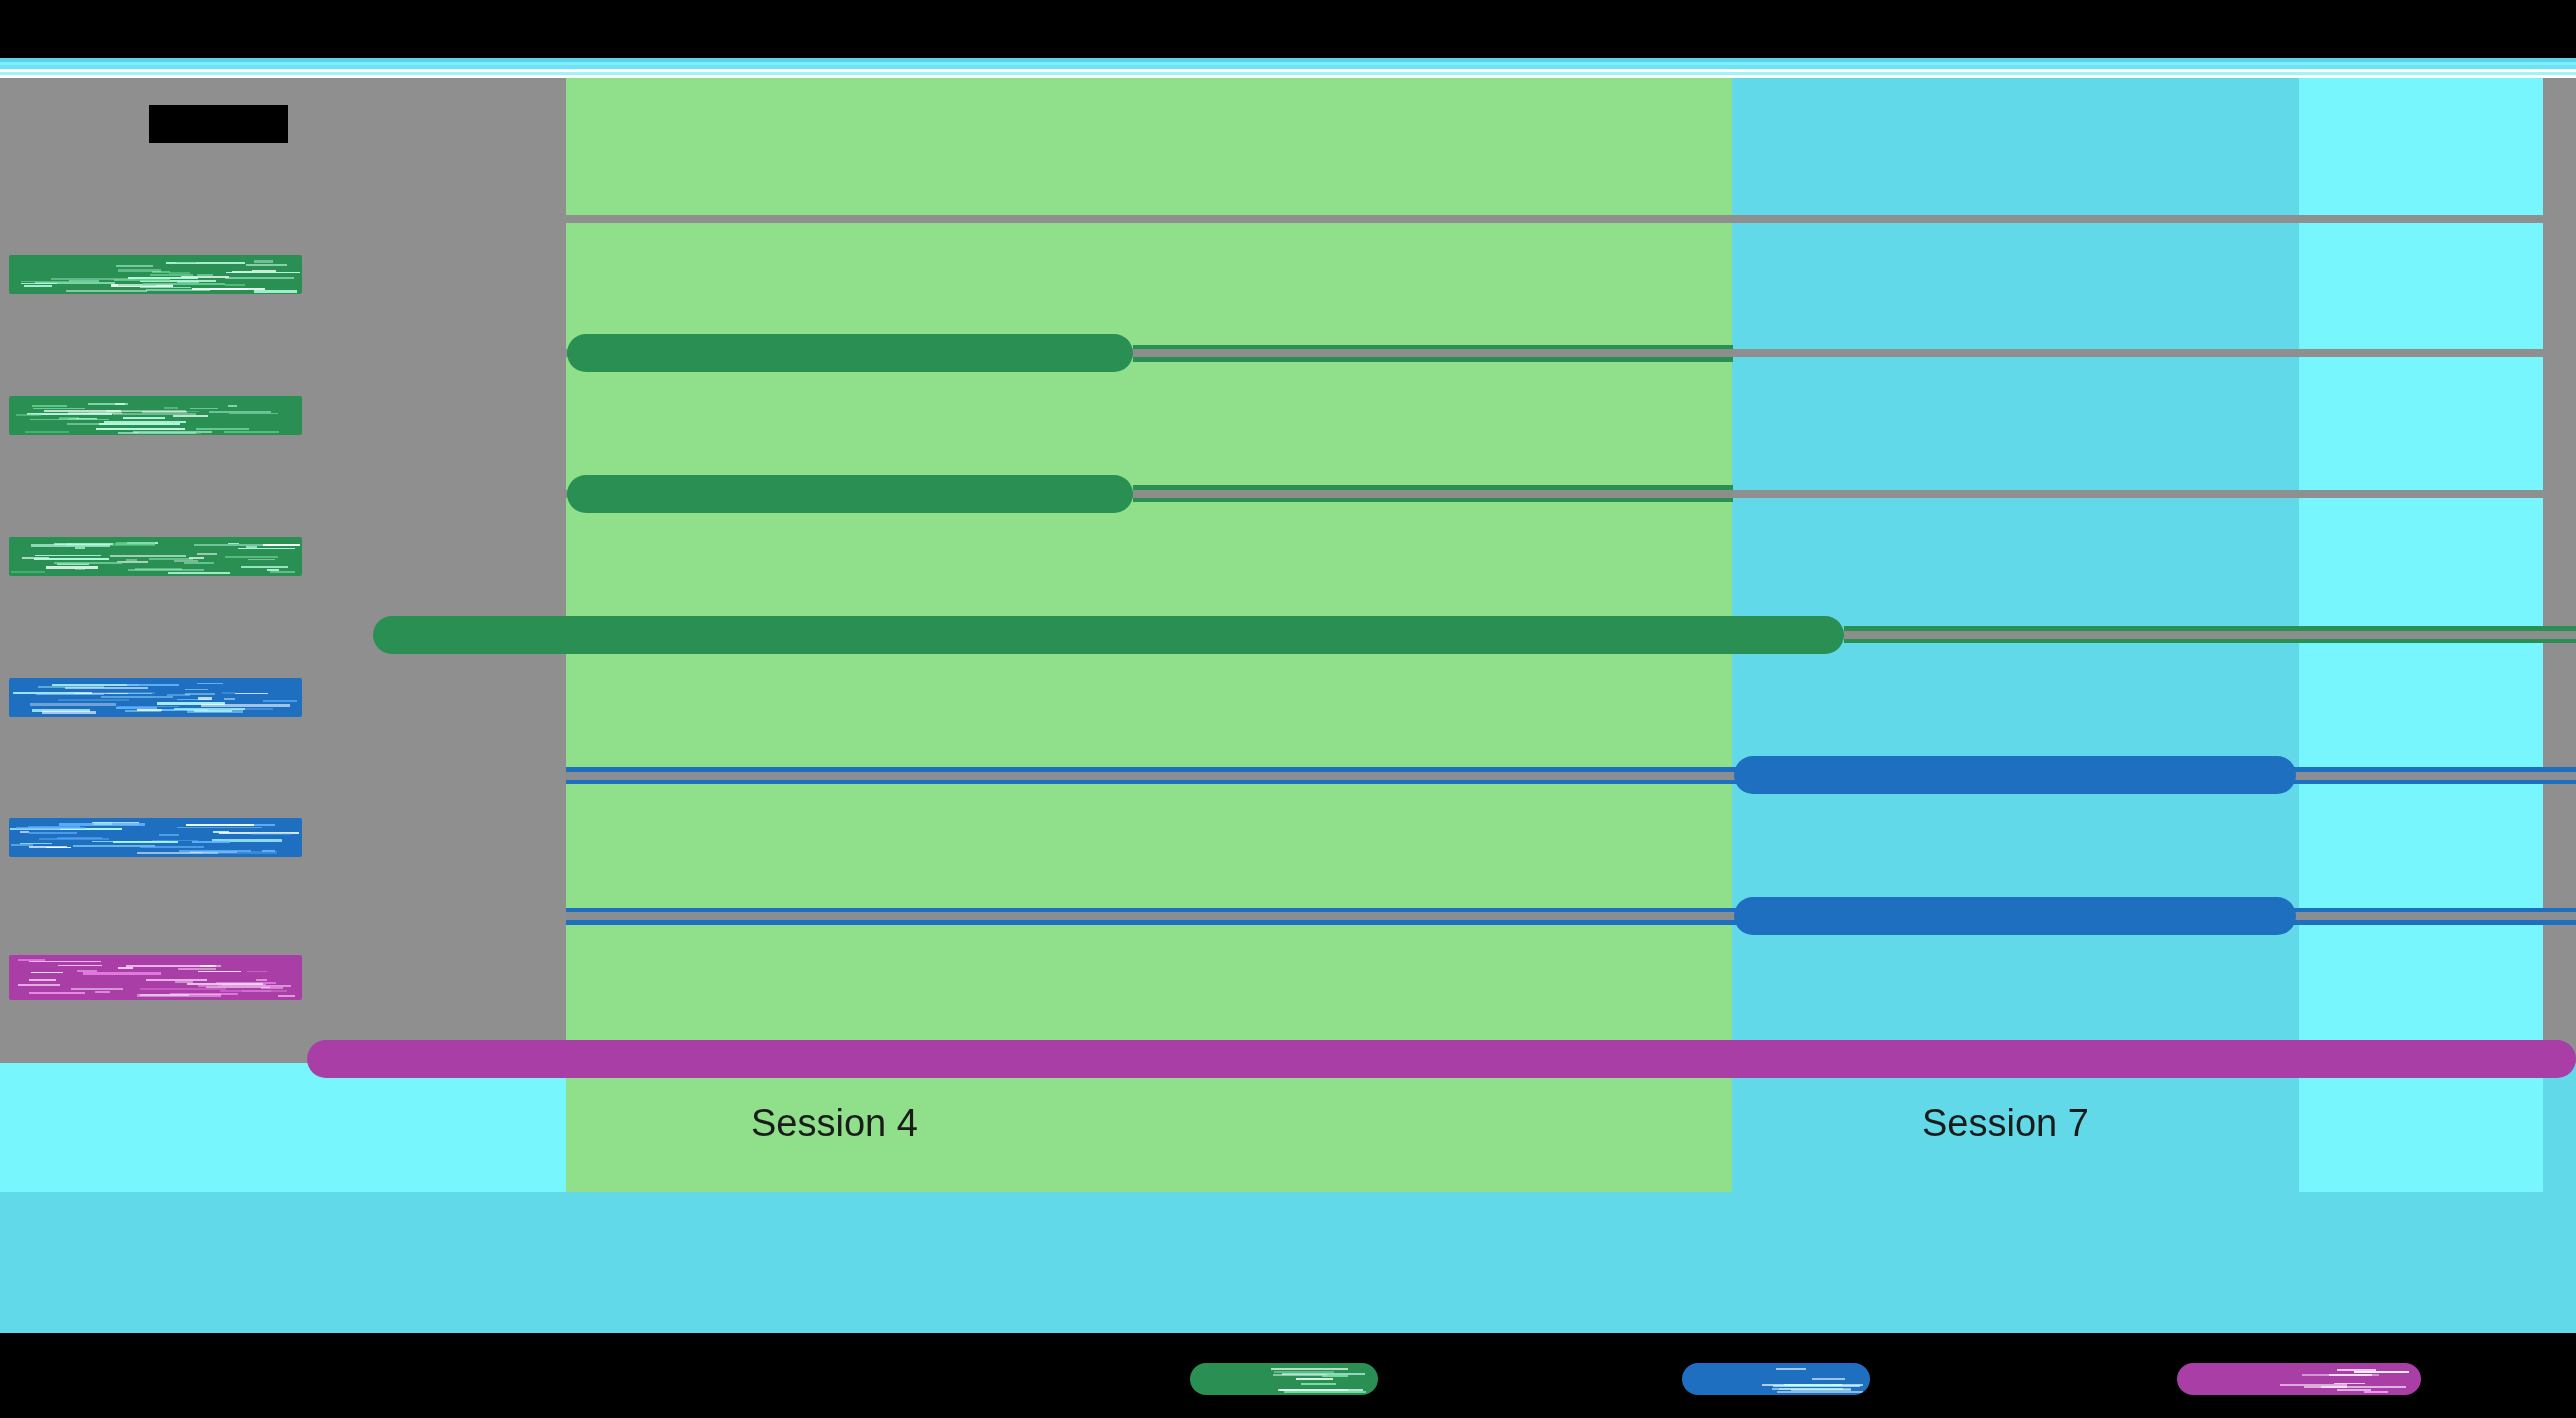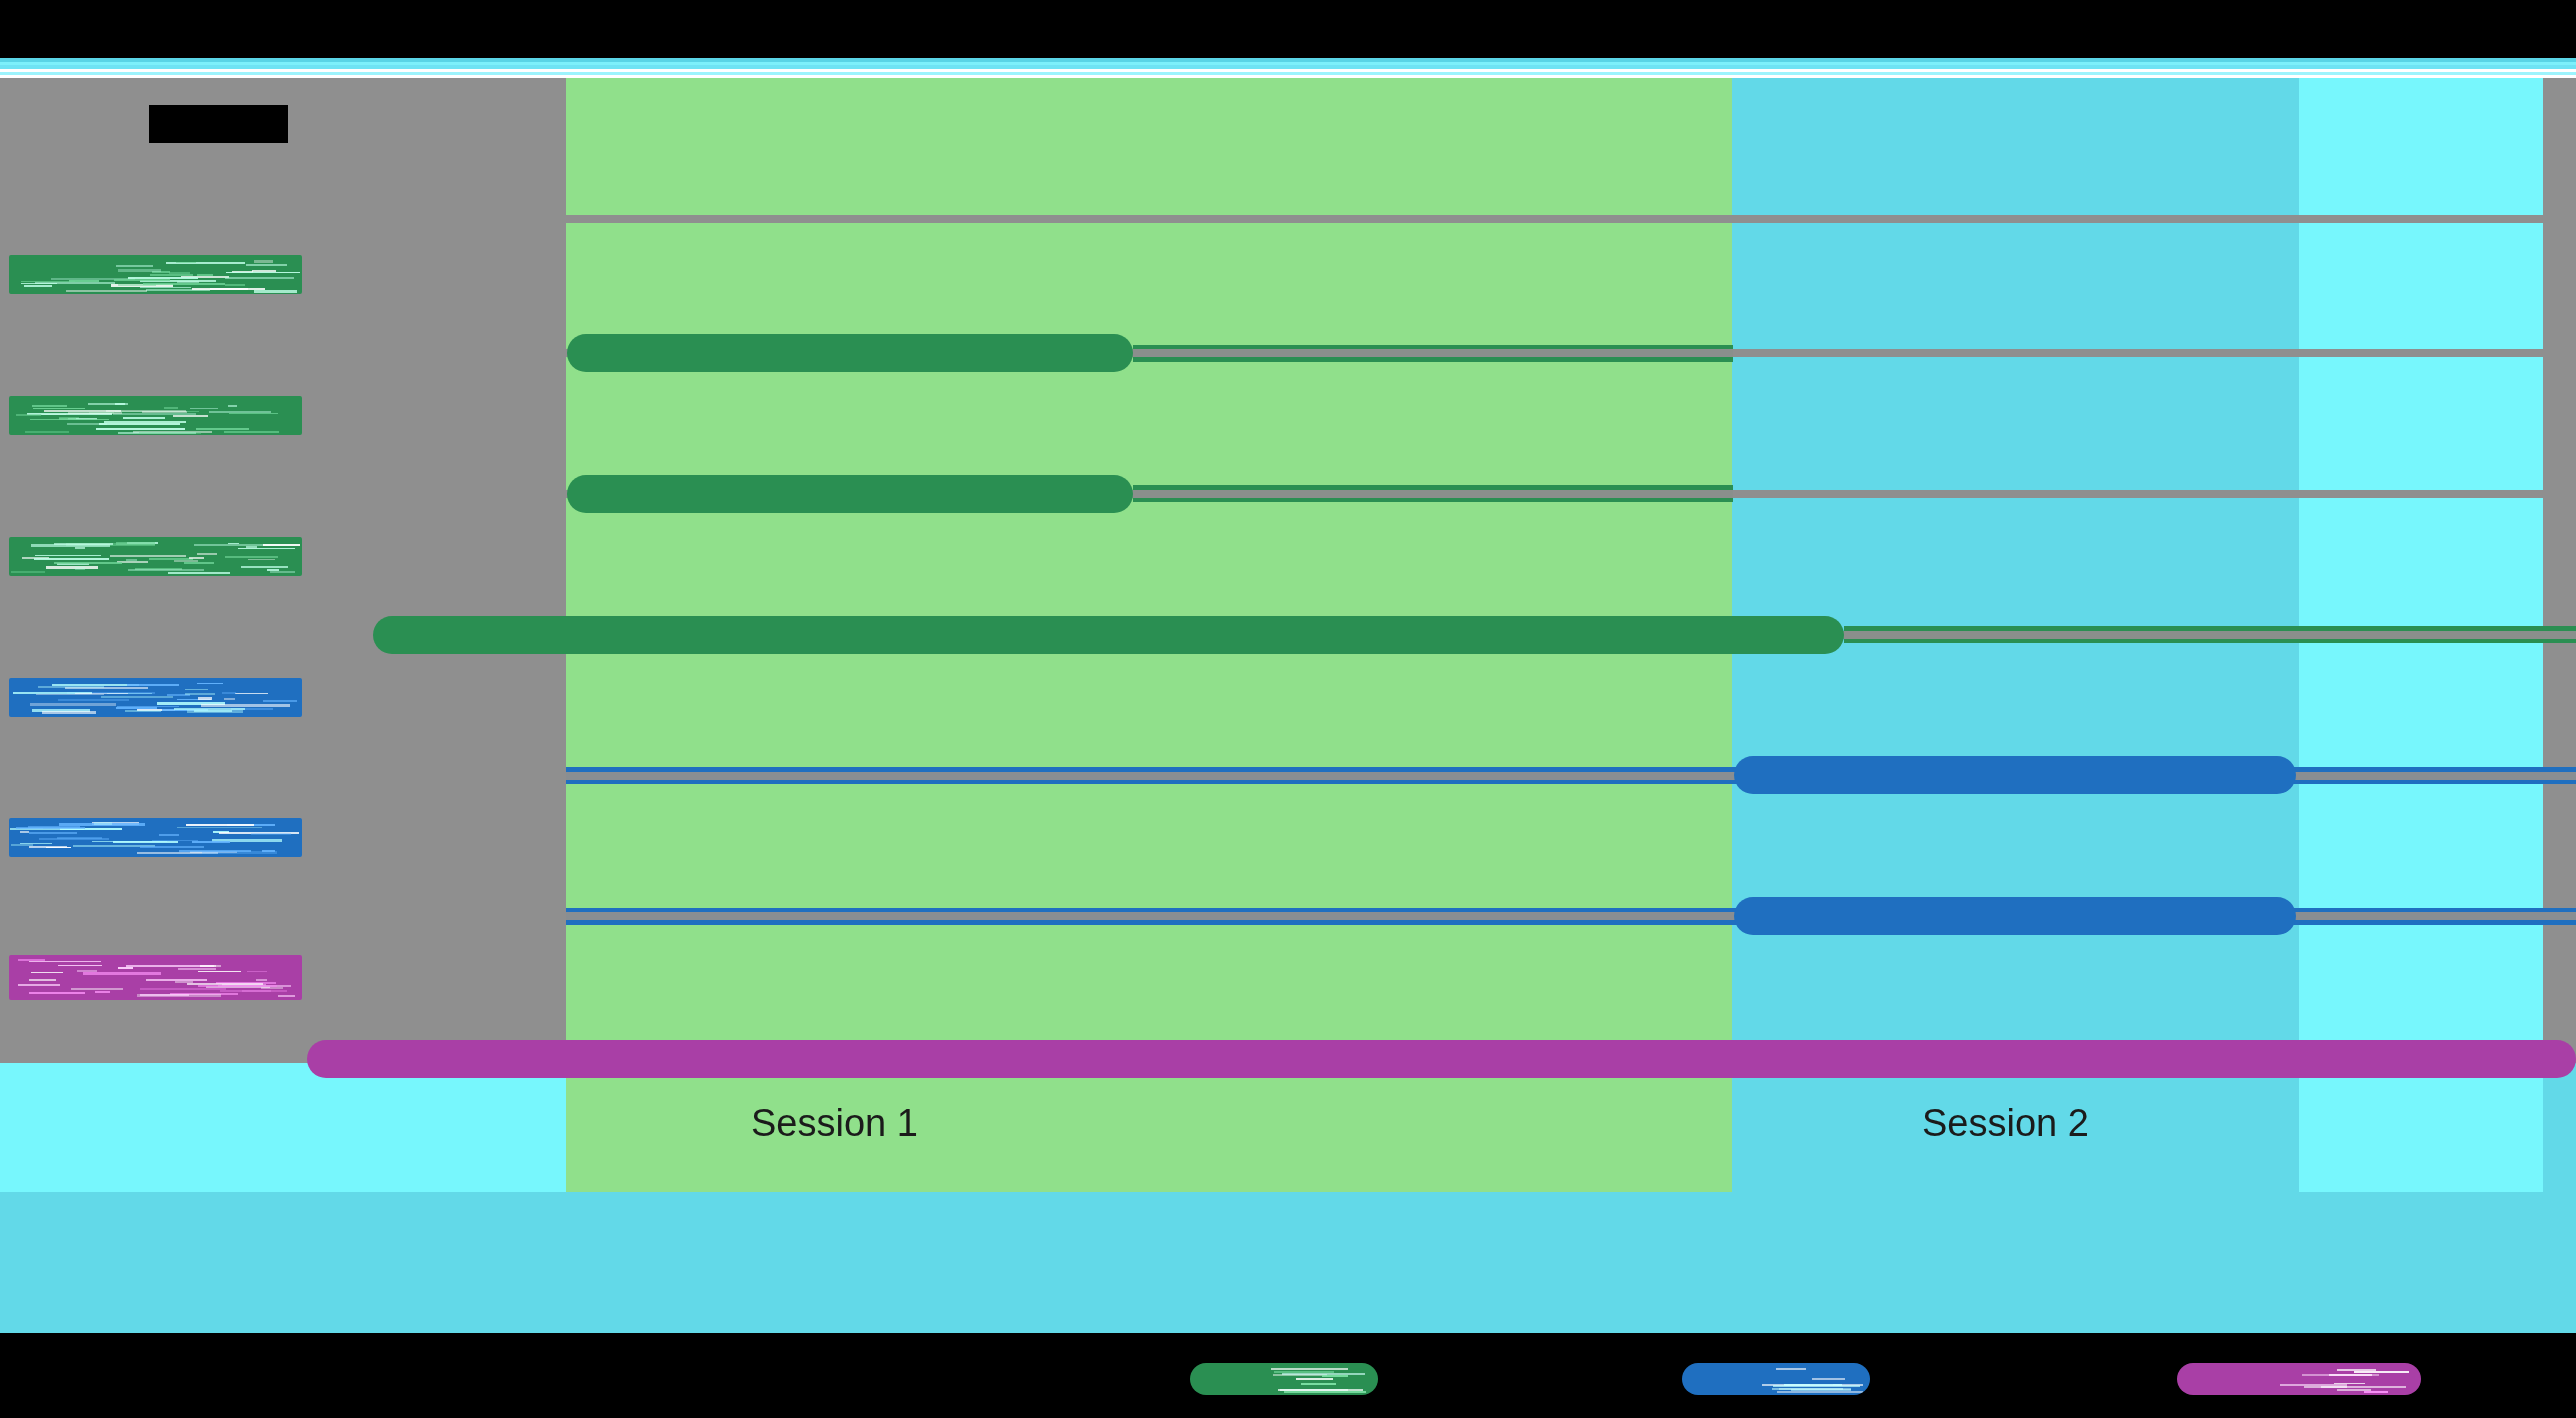--- a/index.html
+++ b/index.html
@@ -357,22 +357,22 @@
             <i style="left: 178px; top: 28px; width: 76px; height: 1.9px; background: rgb(255, 255, 255); opacity: 0.69;"></i>
             <i style="left: 189px; top: 30px; width: 79px; height: 1.9px; background: rgb(239, 133, 236); opacity: 0.72;"></i>
             <i style="left: 9.1px; top: 29px; width: 42px; height: 1.9px; background: rgb(255, 213, 255); opacity: 0.71;"></i>
           </div>
         </div>
       </div>
 
     <div class="redact-block" id="title-redaction" style="left: 149px; top: 27px; width: 139px; height: 38px;"></div>
 
     <div id="captions">
-        <div class="session-caption" style="left: 751px; top: 1026px; color: rgb(27, 27, 27);">Session 1</div>
-        <div class="session-caption" style="left: 1922px; top: 1026px; color: rgb(27, 27, 27);">Session 2</div>
+        <div class="session-caption" style="left: 751px; top: 1026px; color: rgb(27, 27, 27);">Session 4</div>
+        <div class="session-caption" style="left: 1922px; top: 1026px; color: rgb(27, 27, 27);">Session 7</div>
       </div>
   </div>
 
   <div class="bottom-band"></div>
   <div class="bottom-black"></div>
   <div id="legend">
       <div class="legend-sw" style="left: 1190px; top: 1363px; width: 188px; background: rgb(42, 143, 82);">
         <i style="left: 111px; top: 20px; width: 35px; background: rgb(132, 233, 172); opacity: 0.87;"></i>
         <i style="left: 94px; top: 28px; width: 82px; background: rgb(132, 233, 172); opacity: 0.8;"></i>
         <i style="left: 83px; top: 11.4px; width: 54px; background: rgb(255, 255, 255); opacity: 0.46;"></i>

